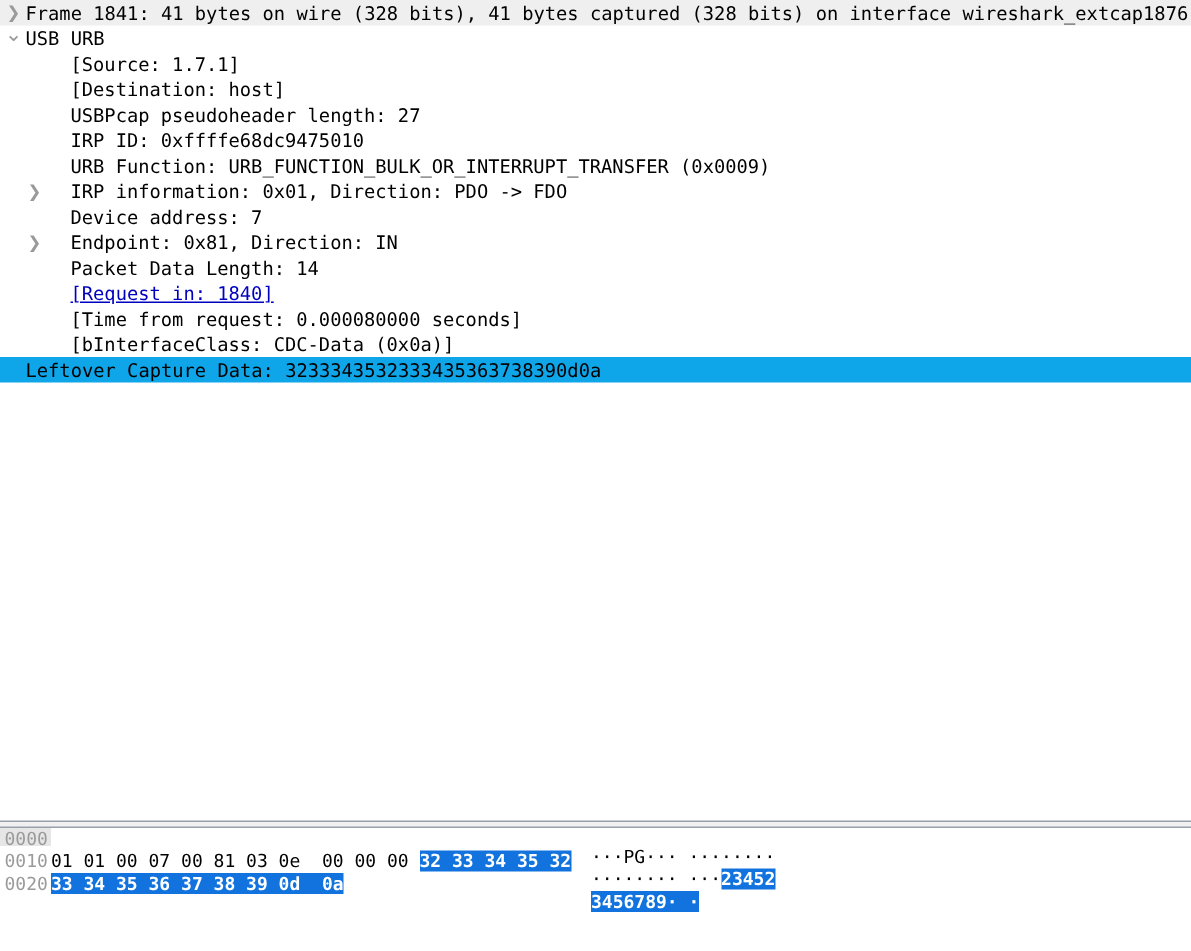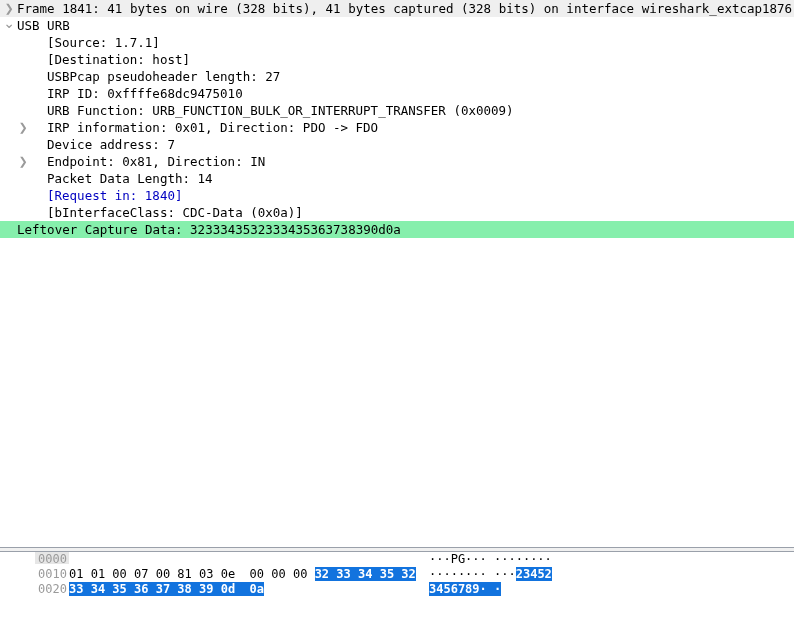--- a/index.html
+++ b/index.html
@@ -35,21 +35,21 @@
     white-space: pre;
     font-family: "DejaVu Sans Mono", "Liberation Mono", monospace;
     font-size: 12.5px;
     color: #000000;
     padding-left: 0;
   }
   .tree-row.shaded {
     background: #efefef;
   }
   .tree-row.selected {
-    background: #86efac;
+    background: #0ea5e9;
   }
 
   .twisty {
     position: absolute;
     top: 0;
     width: 14px;
     height: 17px;
     line-height: 17px;
     text-align: center;
     color: #9a9a9a;
@@ -64,20 +64,21 @@
     top: 0;
     height: 17px;
     line-height: 17px;
     white-space: pre;
   }
   .tree-label.ind0 { left: 17px; }
   .tree-label.ind1 { left: 47px; }
 
   .linklabel {
     color: #0000c0;
+    text-decoration: underline;
   }
 
   
   #pane-divider {
     position: absolute;
     left: 0;
     top: 547px;
     width: 794px;
     height: 5px;
     background: #f0f0f0;
@@ -88,21 +89,20 @@
 
   
   #bytes-pane {
     position: absolute;
     left: 0;
     top: 552px;
     width: 652px;
     height: 82px;
     background: #ffffff;
     overflow: hidden;
-    margin-left: 35px;
   }
   #bytes-gutter {
     position: absolute;
     left: 0;
     top: 0;
     width: 34px;
     height: 12px;
     background: #e6e6e6;
   }
   .hex-row {
@@ -123,21 +123,21 @@
   .hex-bytes {
     position: absolute;
     left: 34px;
     top: 0;
     color: #000000;
     white-space: pre;
   }
   .hex-ascii {
     position: absolute;
     left: 394px;
-    top: 0;
+    top: 12px;
     color: #000000;
     white-space: pre;
   }
   .sel {
     background: #1273de;
     color: #ffffff;
     font-weight: bold;
   }
 </style>
 </head>
@@ -149,20 +149,21 @@
     <div class="tree-row"><span class="tree-label ind1">[Source: 1.7.1]</span></div>
     <div class="tree-row"><span class="tree-label ind1">[Destination: host]</span></div>
     <div class="tree-row"><span class="tree-label ind1">USBPcap pseudoheader length: 27</span></div>
     <div class="tree-row"><span class="tree-label ind1">IRP ID: 0xffffe68dc9475010</span></div>
     <div class="tree-row"><span class="tree-label ind1">URB Function: URB_FUNCTION_BULK_OR_INTERRUPT_TRANSFER (0x0009)</span></div>
     <div class="tree-row"><span class="twisty lvl1">❯</span><span class="tree-label ind1">IRP information: 0x01, Direction: PDO -&gt; FDO</span></div>
     <div class="tree-row"><span class="tree-label ind1">Device address: 7</span></div>
     <div class="tree-row"><span class="twisty lvl1">❯</span><span class="tree-label ind1">Endpoint: 0x81, Direction: IN</span></div>
     <div class="tree-row"><span class="tree-label ind1">Packet Data Length: 14</span></div>
     <div class="tree-row"><span class="tree-label ind1 linklabel">[Request in: 1840]</span></div>
+    <div class="tree-row"><span class="tree-label ind1">[Time from request: 0.000080000 seconds]</span></div>
     <div class="tree-row"><span class="tree-label ind1">[bInterfaceClass: CDC-Data (0x0a)]</span></div>
     <div class="tree-row selected"><span class="tree-label ind0">Leftover Capture Data: 3233343532333435363738390d0a</span></div>
   </div>
 
 <div id="pane-divider"></div>
 
 <div id="bytes-pane">
   <div id="bytes-gutter"></div>
 <div class="hex-row"><span class="hex-off">0000</span><span class="hex-ascii"><span>···PG··· ········</span></span></div>
     <div class="hex-row"><span class="hex-off">0010</span><span class="hex-bytes"><span>01 01 00 07 00 81 03 0e  00 00 00 </span><span class="sel">32 33 34 35 32</span></span><span class="hex-ascii"><span>········ ···</span><span class="sel">23452</span></span></div>

